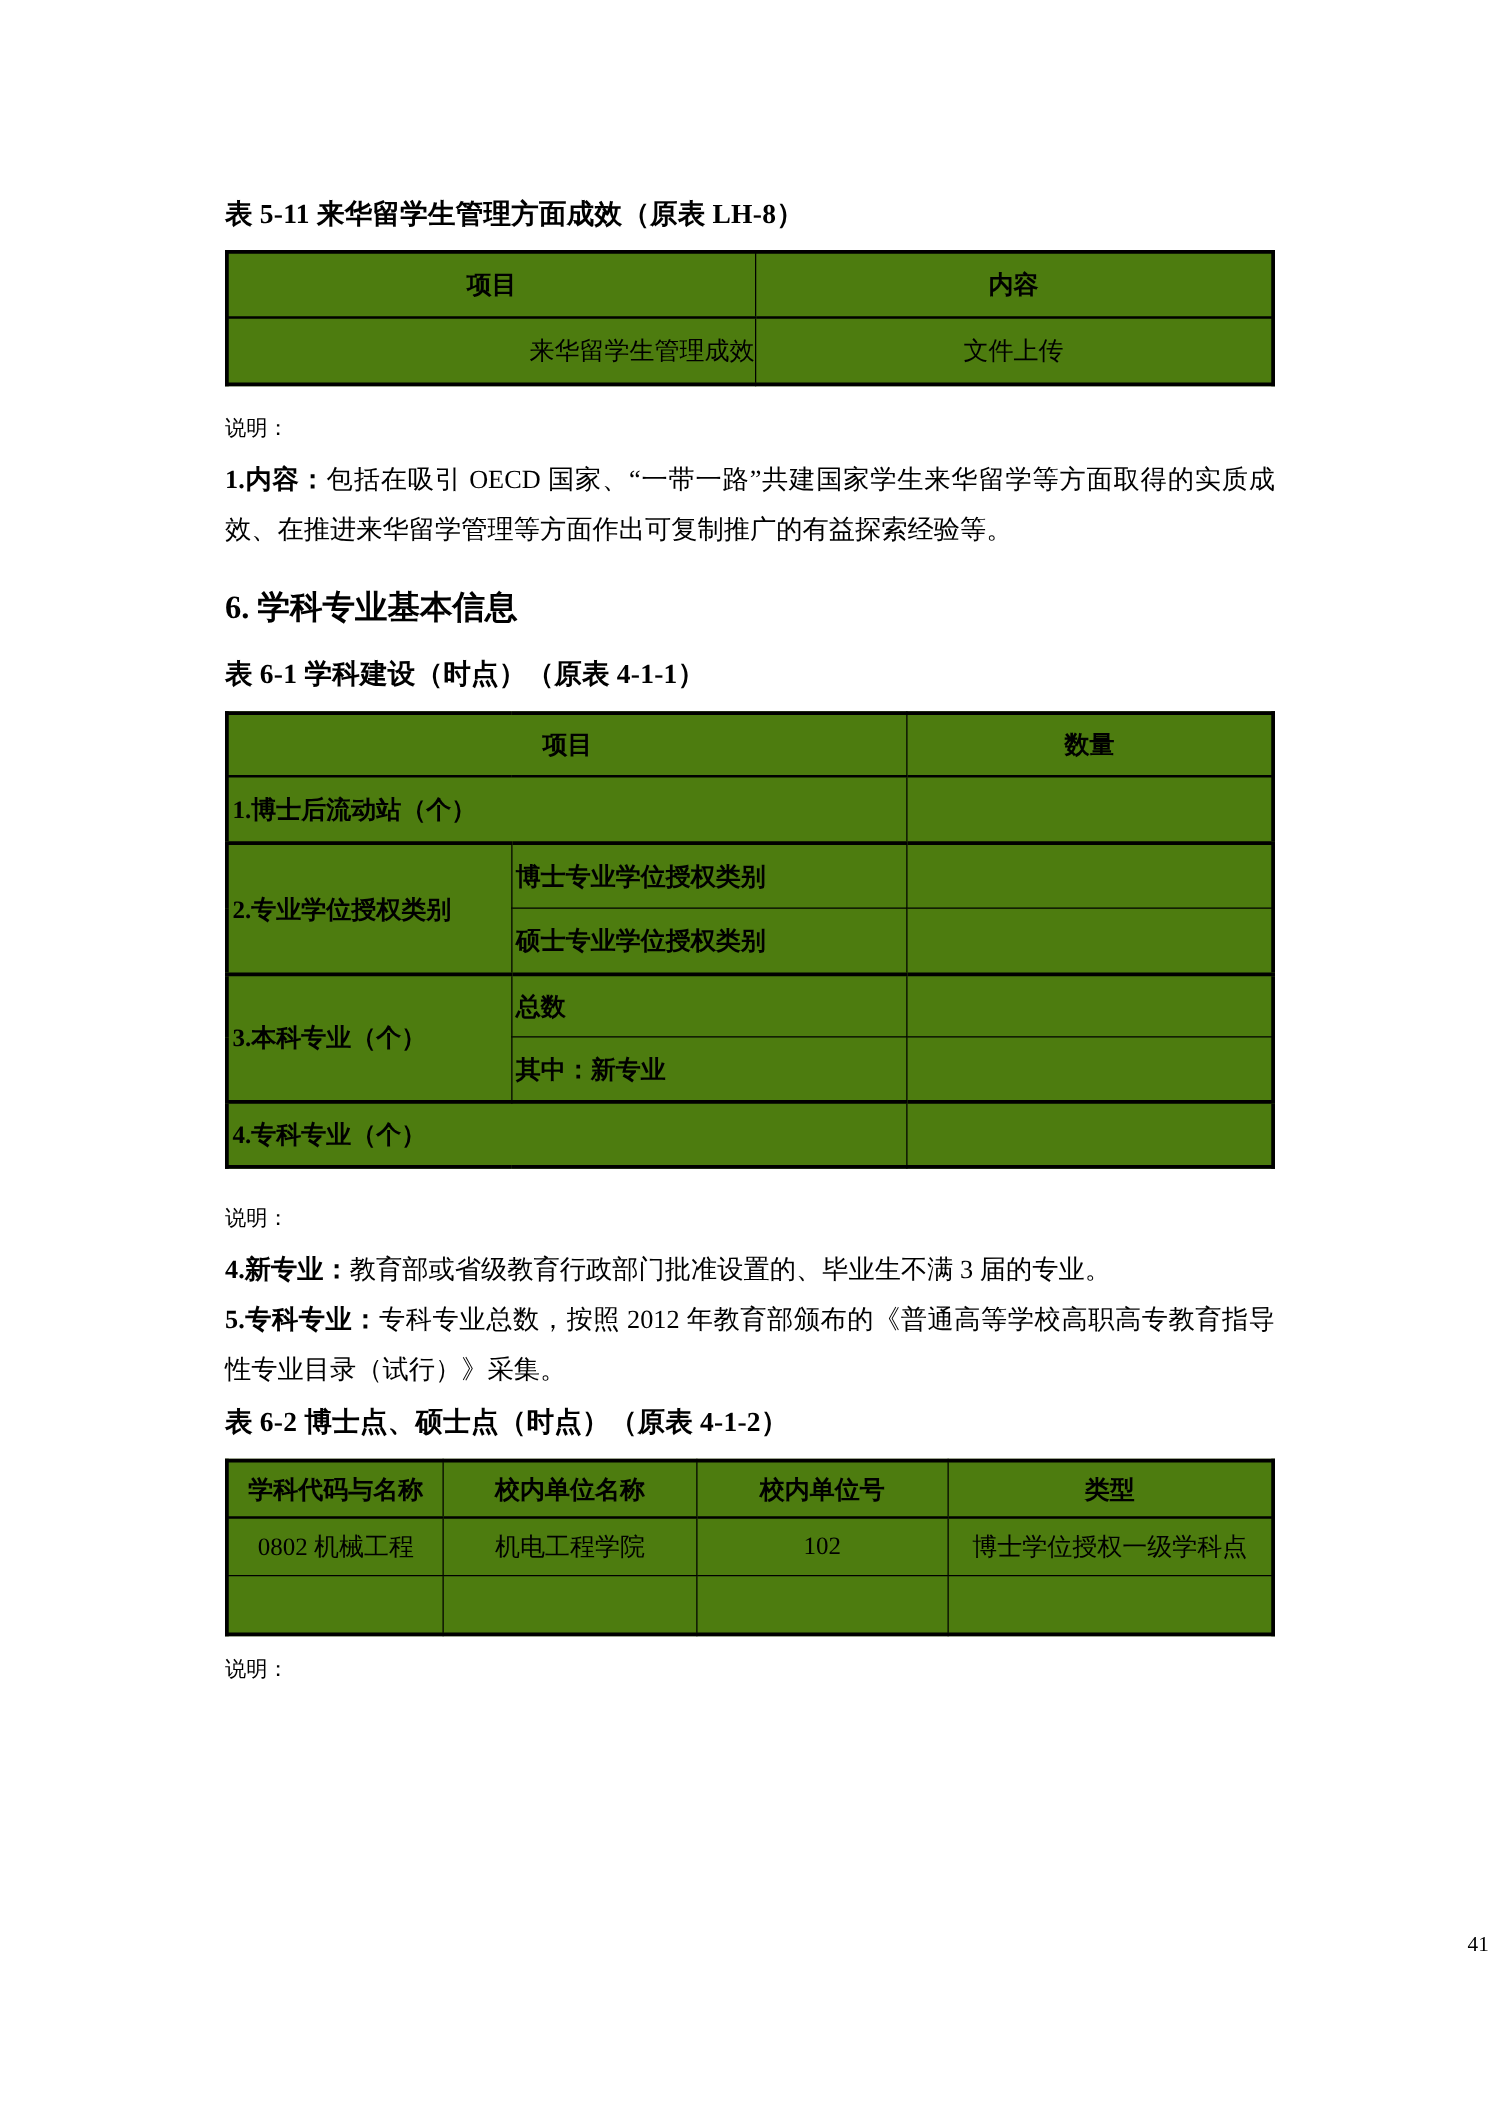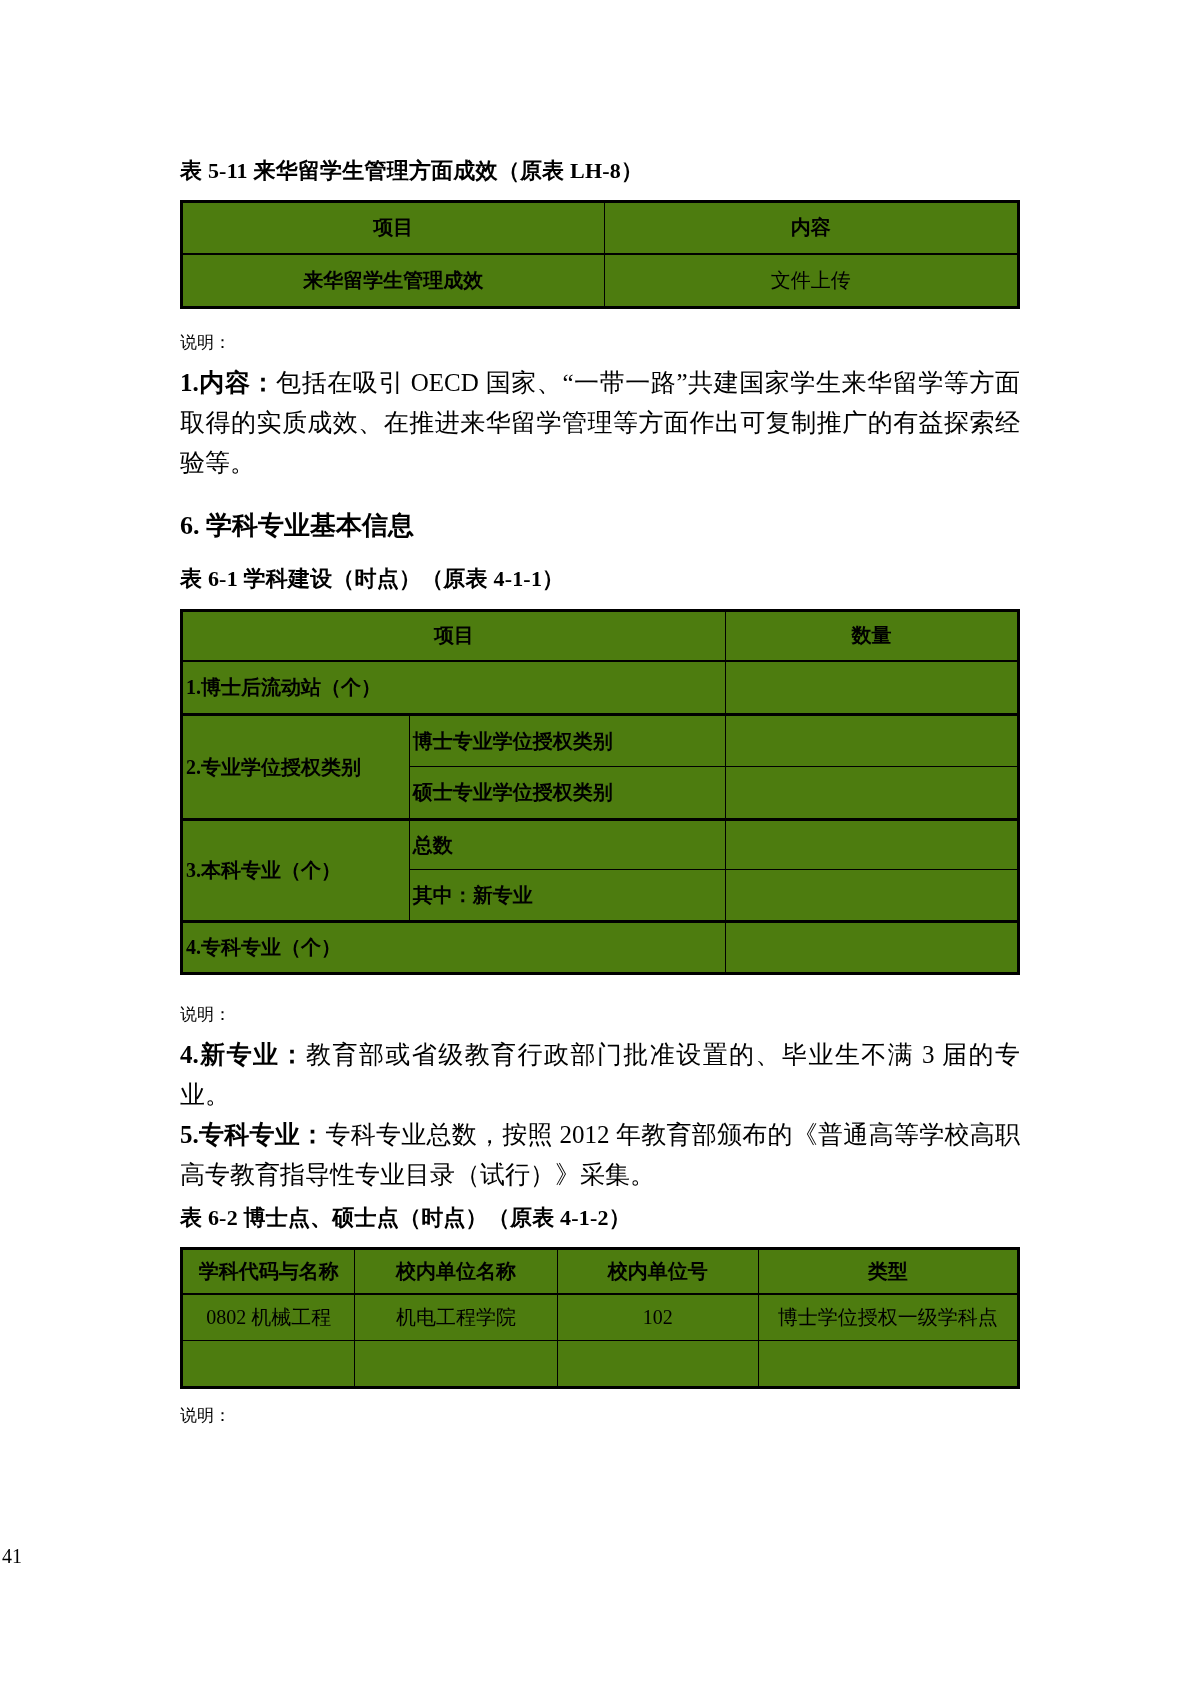--- a/index.html
+++ b/index.html
@@ -22,42 +22,42 @@
     border-collapse: collapse; width: 100%; table-layout: fixed;
     border: 3px solid #000; background: #4d7c0f;
   }
   .doc-table th, .doc-table td {
     border: 1.5px solid #000; font-size: 20px; text-align: center;
     vertical-align: middle; padding: 0; overflow: hidden;
   }
   .doc-table thead th { border-bottom: 2.5px solid #000; font-weight: bold; }
   #table-5-11 thead tr { height: 52px; }
   #table-5-11 tbody tr { height: 54px; }
-  #table-5-11 td.b { font-weight: bold; }
+  #table-5-11 td.b { font-weight: normal; text-align: right; }
   #table-6-1 { margin-top: 15px; }
   #table-6-1 thead tr { height: 50px; }
   #table-6-1 td.lbl { text-align: left; padding-left: 3px; font-weight: bold; }
   #table-6-1 tr.grp td { border-top: 3px solid #000; }
   #table-6-2 { margin-top: 0; }
   #table-6-2 thead tr { height: 45px; }
   #table-6-2 tbody tr { height: 47px; }
   .notes { margin-top: 14px; }
   .notes-2 { margin-top: 20px; }
   .note-label { margin: 0; font-size: 17px; line-height: 40px; font-weight: normal; }
-  .note { margin: 0; font-size: 25px; line-height: 40px; text-align: justify; }
+  .note { margin: 0; font-size: 21px; line-height: 40px; text-align: justify; }
   .note .lead { font-weight: bold; }
   .section-heading {
     margin: 26px 0 0 0; font-size: 26px; font-weight: bold; line-height: 34px;
   }
   .title-2 { margin-top: 21px; }
   .title-3 { margin-top: 8px; }
   .bottom-note { margin-top: 12px; line-height: 30px; }
   .page-num {
     position: absolute; left: 2px; right: 0; top: 1546;
-    top: 1546px; text-align: left; font-size: 20px; line-height: 20px;
+    top: 1546px; text-align: right; font-size: 17px; line-height: 20px;
   }
 </style>
 </head>
 <body>
 
 <div class="page">
 
   <div class="tbl-title">表 5-11 来华留学生管理方面成效（原表 LH-8）</div>
   <table class="doc-table" id="table-5-11">
     <colgroup>

